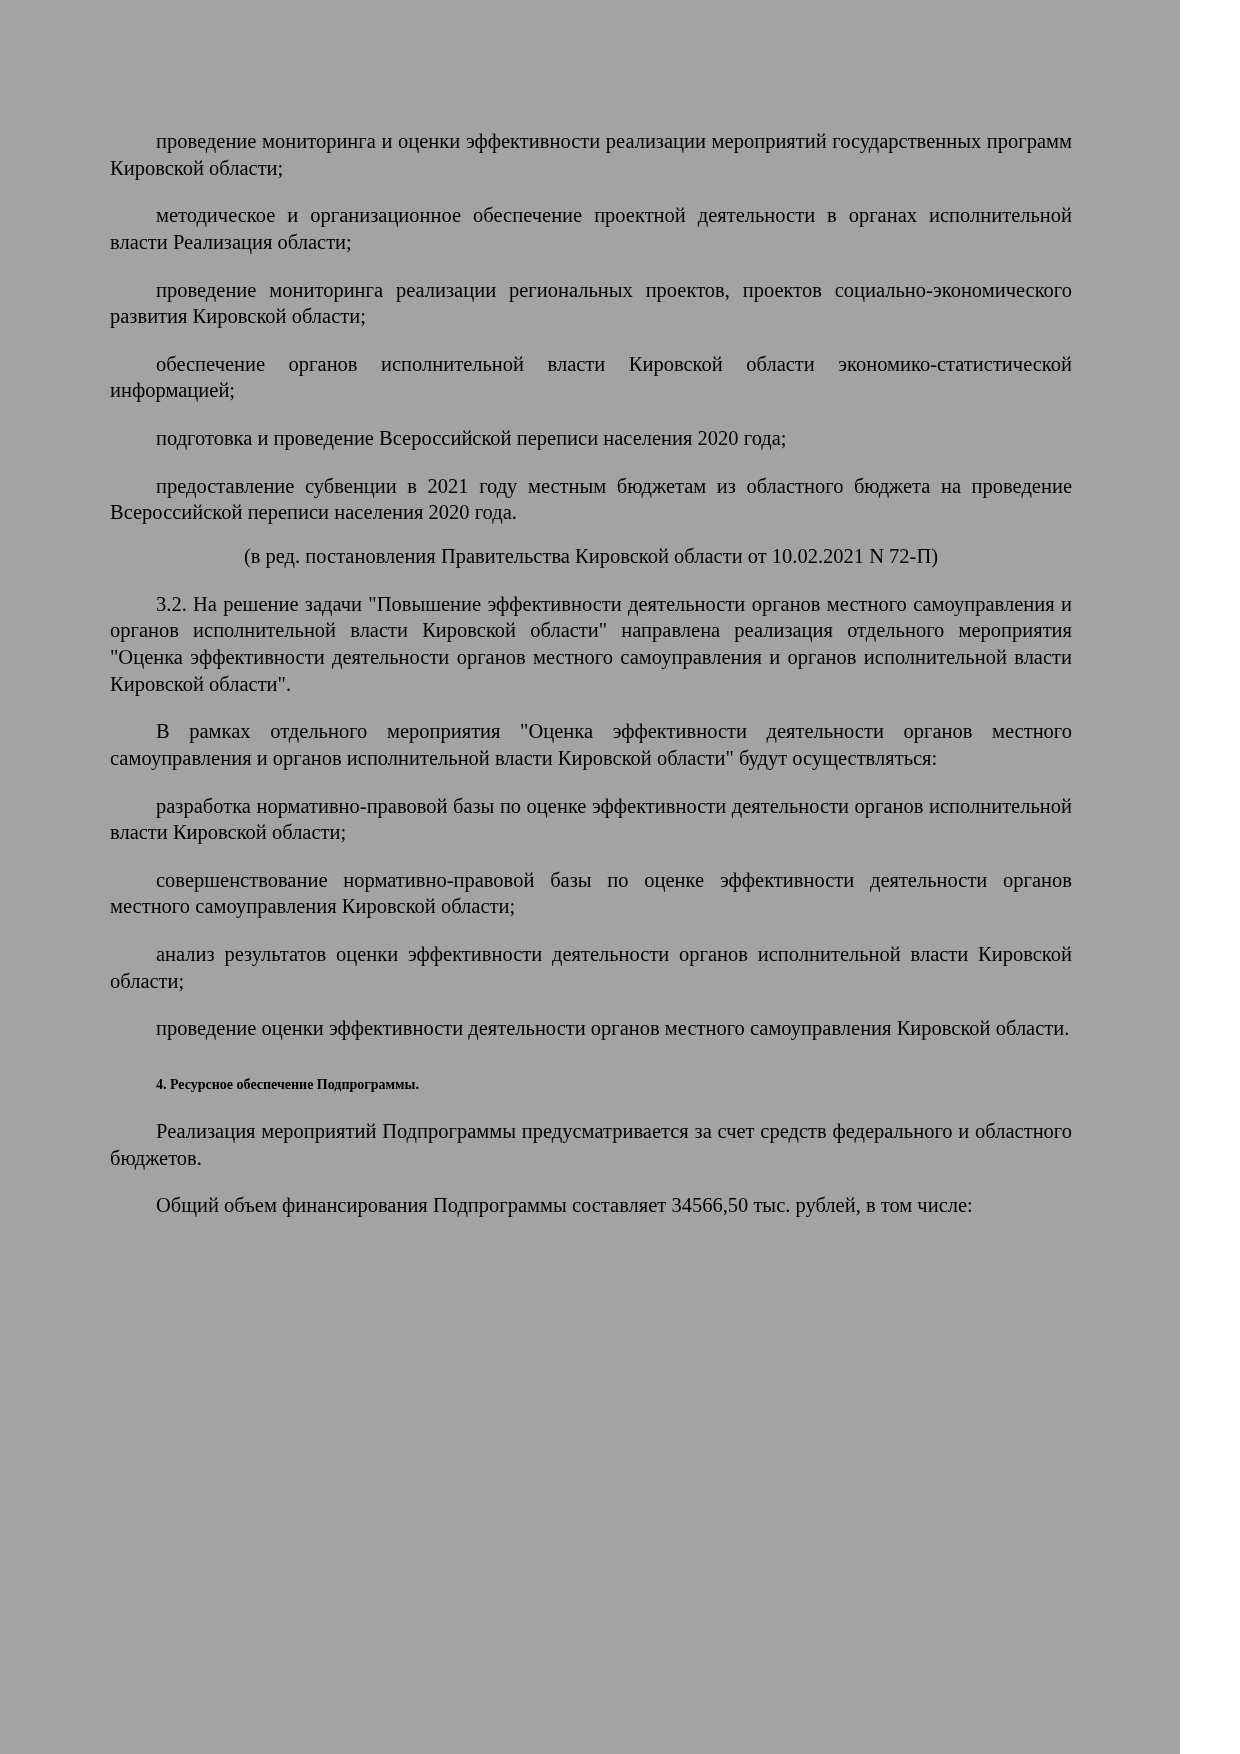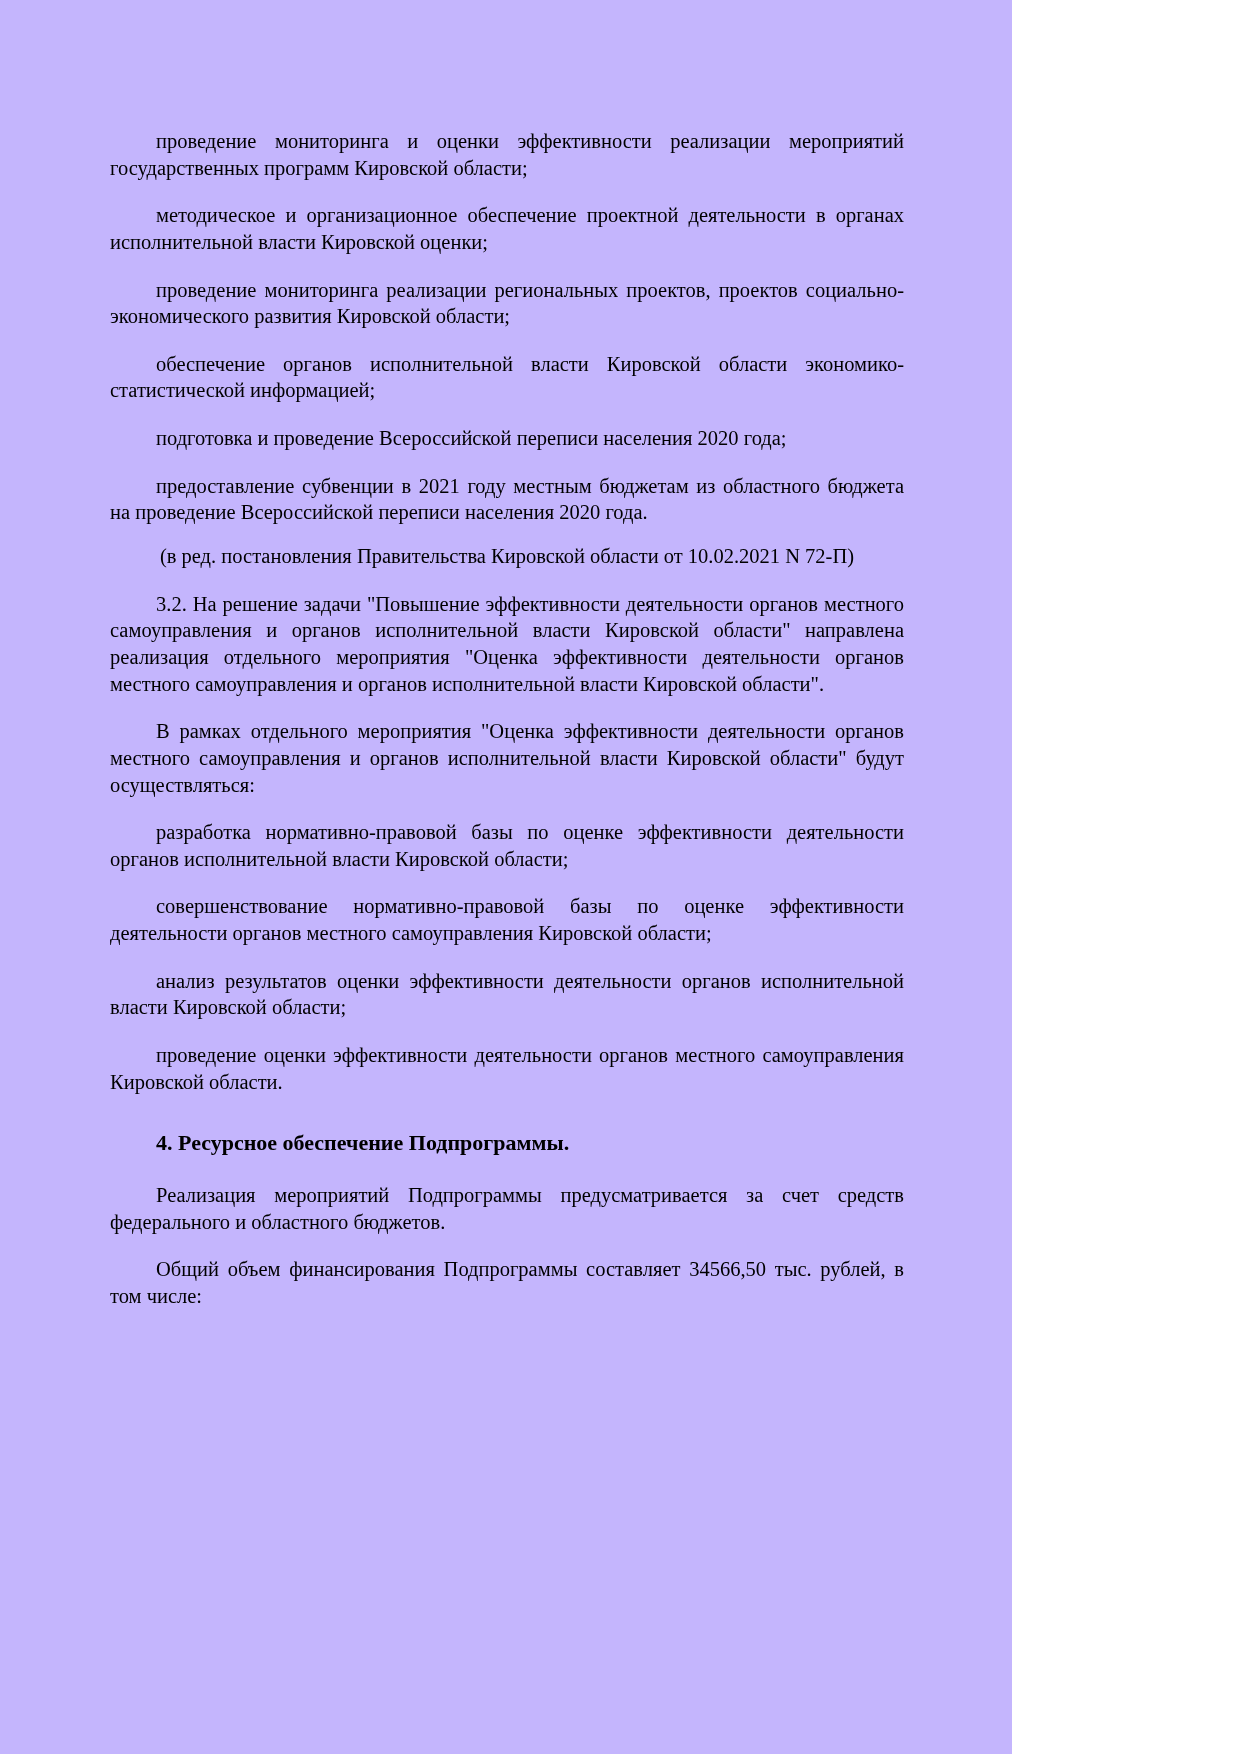--- a/index.html
+++ b/index.html
@@ -8,59 +8,59 @@
     background: #ffffff;
   }
   body {
     width: 1240px;
     height: 1754px;
     font-family: "Liberation Serif", "DejaVu Serif", serif;
     color: #000000;
   }
   .page {
     box-sizing: border-box;
-    width: 1012px;
+    width: 1180px;
     height: 1754px;
     padding: 128px 108px 60px 110px;
-    background: #c4b5fd;
+    background: #a3a3a3;
   }
   .doc-body {
     font-size: 20.5px;
     line-height: 1.30;
   }
   p.para {
     margin: 0 0 21px 0;
     text-align: justify;
     text-indent: 46px;
     hyphens: none;
   }
   p.tight {
     margin-bottom: 17px;
   }
   p.ref {
     margin: 0 0 21px 0;
     text-align: center;
     text-indent: 0;
   }
   h2.section-heading {
-    font-size: 22px;
+    font-size: 14px;
     font-weight: bold;
     margin: 34px 0 24px 0;
     text-indent: 46px;
     text-align: left;
   }
 </style>
 </head>
 <body>
 
 <div class="page">
   <div class="doc-body">
 
     <p class="para">проведение мониторинга и оценки эффективности реализации мероприятий государственных программ Кировской области;</p>
-    <p class="para">методическое и организационное обеспечение проектной деятельности в органах исполнительной власти Кировской оценки;</p>
+    <p class="para">методическое и организационное обеспечение проектной деятельности в органах исполнительной власти Реализация области;</p>
     <p class="para">проведение мониторинга реализации региональных проектов, проектов социально-экономического развития Кировской области;</p>
     <p class="para">обеспечение органов исполнительной власти Кировской области экономико-статистической информацией;</p>
     <p class="para">подготовка и проведение Всероссийской переписи населения 2020 года;</p>
     <p class="para tight">предоставление субвенции в 2021 году местным бюджетам из областного бюджета на проведение Всероссийской переписи населения 2020 года.</p>
     <p class="ref">(в ред. постановления Правительства Кировской области от 10.02.2021 N 72-П)</p>
     <p class="para">3.2. На решение задачи "Повышение эффективности деятельности органов местного самоуправления и органов исполнительной власти Кировской области" направлена реализация отдельного мероприятия "Оценка эффективности деятельности органов местного самоуправления и органов исполнительной власти Кировской области".</p>
     <p class="para">В рамках отдельного мероприятия "Оценка эффективности деятельности органов местного самоуправления и органов исполнительной власти Кировской области" будут осуществляться:</p>
     <p class="para">разработка нормативно-правовой базы по оценке эффективности деятельности органов исполнительной власти Кировской области;</p>
     <p class="para">совершенствование нормативно-правовой базы по оценке эффективности деятельности органов местного самоуправления Кировской области;</p>
     <p class="para">анализ результатов оценки эффективности деятельности органов исполнительной власти Кировской области;</p>

